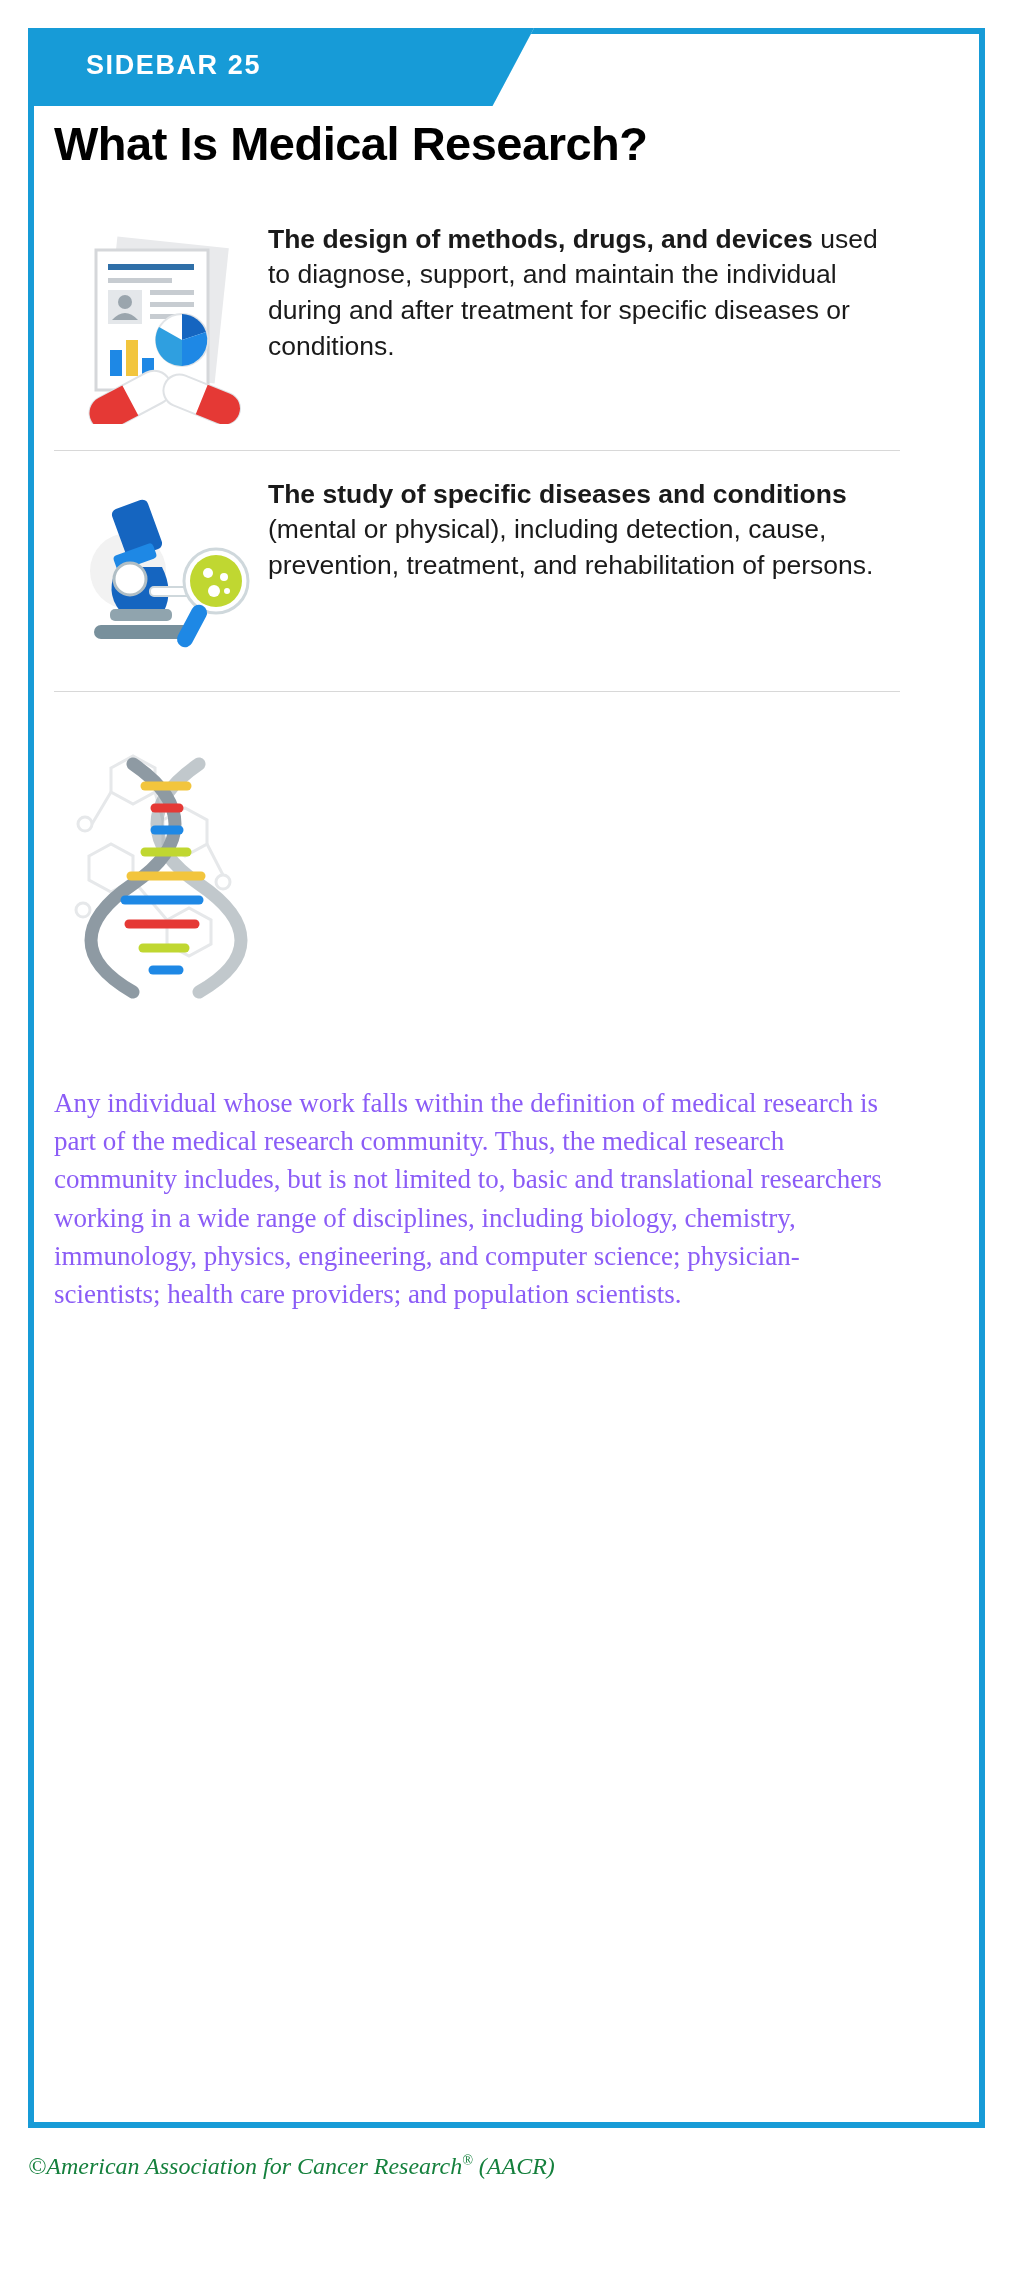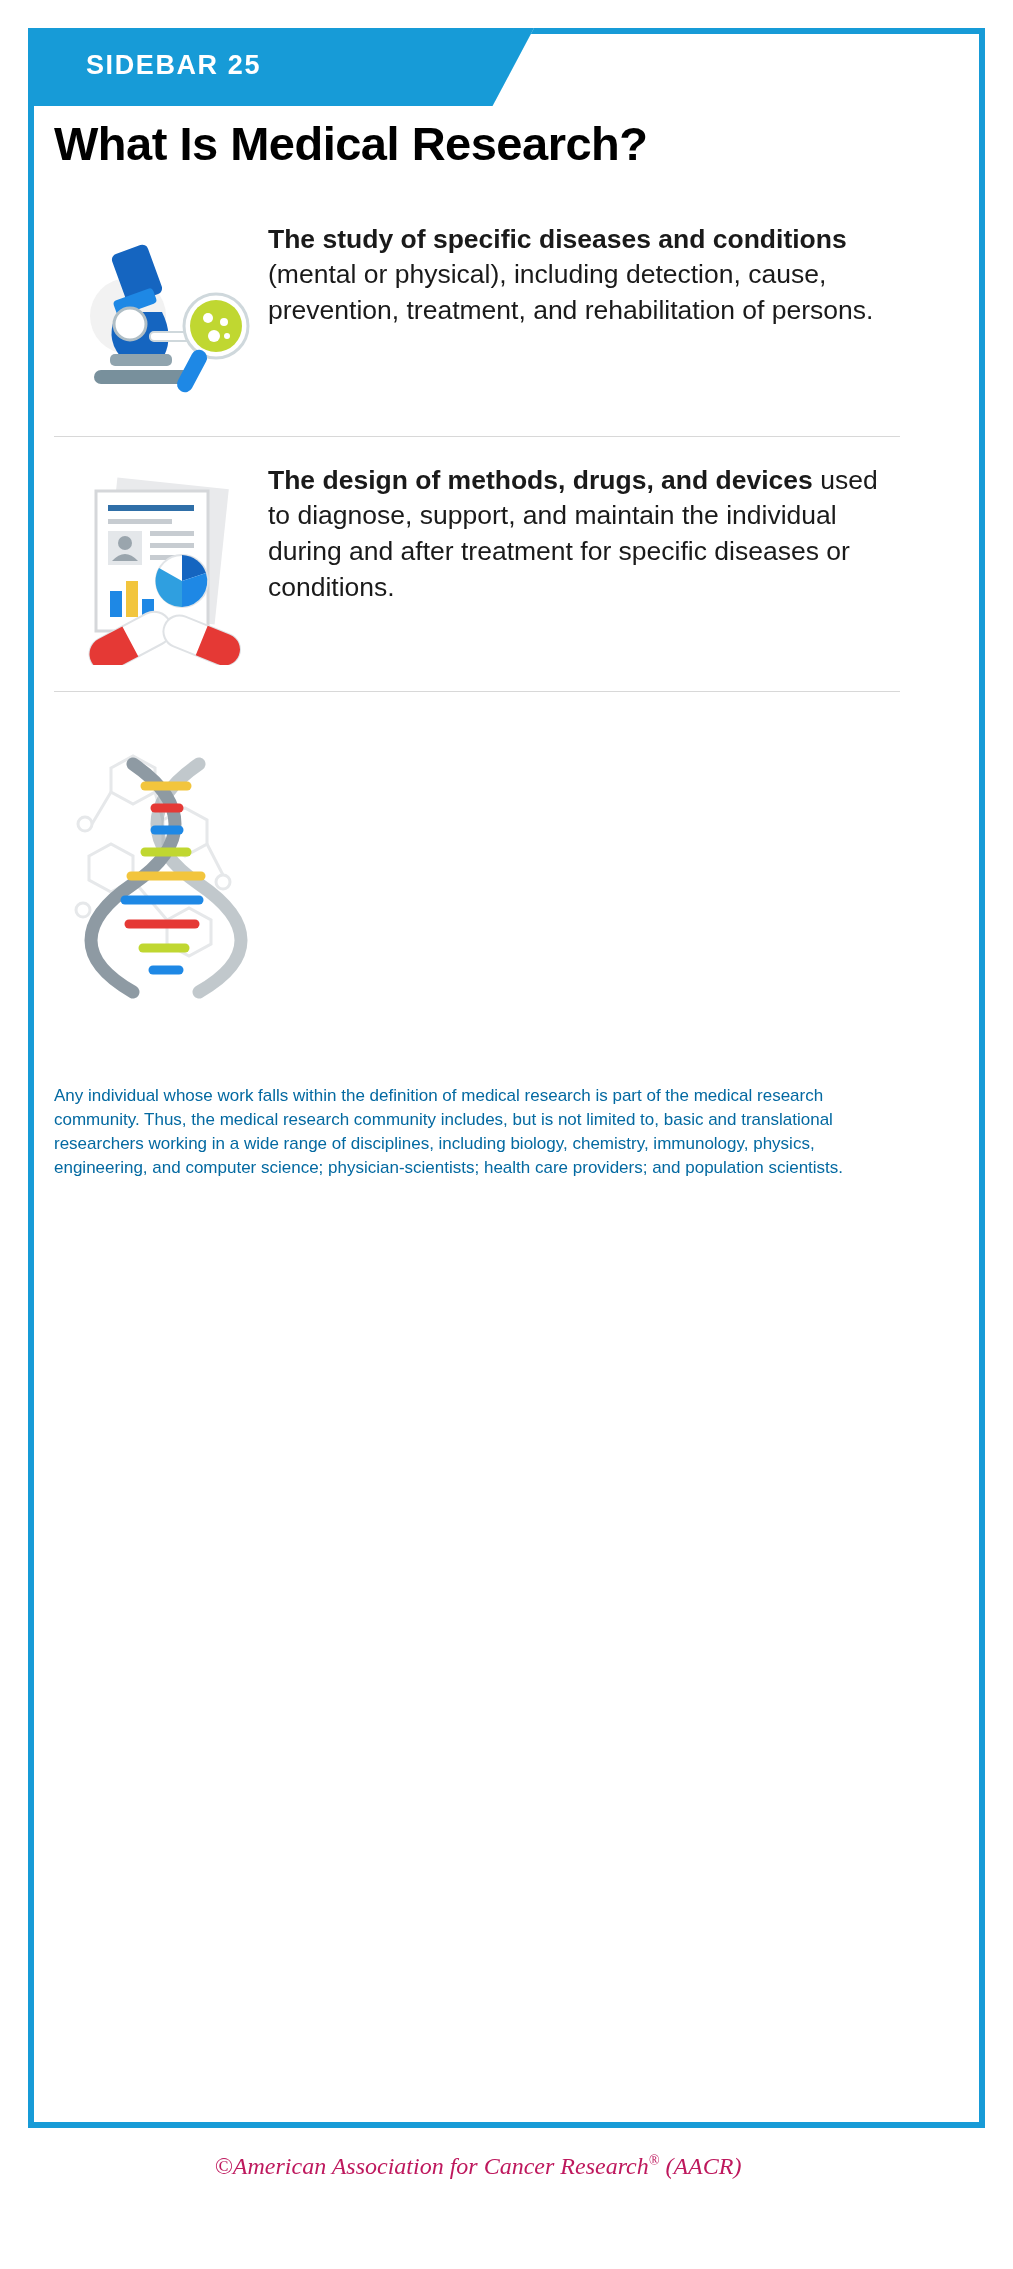--- a/index.html
+++ b/index.html
@@ -140,38 +140,38 @@
     font-size: 26.5px;
     line-height: 1.35;
     color: #1a1a1a;
     padding-left: 4px;
   }
   .item-text b {
     font-weight: bold;
   }
 
   .closing {
-    font-size: 17px;
+    font-size: 27px;
     line-height: 1.42;
-    color: #0369a1;
+    color: #8b5cf6;
     margin-top: 44px;
+    font-family: Liberation Serif, serif;
   }
 
   
   .credit {
     position: absolute;
     left: 28px;
     top: 2150px;
     width: 900px;
     font-family: "Liberation Serif", serif;
     font-style: italic;
     font-size: 24px;
     line-height: 1.34;
-    color: #be185d;
-    text-align: center;
+    color: #15803d;
   }
   .credit sup {
     font-size: 14px;
     vertical-align: super;
   }
 </style>
 </head>
 <body>
 
 <div class="page">
@@ -185,45 +185,20 @@
     <div class="tab-main"></div>
     <div class="tab-label">SIDEBAR 25</div>
   </div>
 
   <div class="content">
 
     <h1 class="title">What Is Medical Research?</h1>
 
 
     <div class="items">
-
-      <div class="item">
-        <div class="item-icon">
-          <svg width="186" height="182" viewBox="0 0 186 182" aria-hidden="true">
-            <circle cx="62" cy="88" r="38" fill="#f2f2f2"></circle>
-            <path d="M58 20 h26 a6 6 0 0 1 6 6 v40 a6 6 0 0 1 -6 6 h-26 a6 6 0 0 1 -6 -6 v-40 a6 6 0 0 1 6 -6 z" fill="#1565C0" transform="rotate(-20 71 46)"></path>
-            <rect x="48" y="66" width="42" height="16" rx="4" fill="#1E88E5" transform="rotate(-20 69 74)"></rect>
-            <path d="M52 84 q-14 24 2 44 h44 q10 -20 -2 -44 z" fill="#1565C0"></path>
-            <rect x="44" y="126" width="62" height="12" rx="5" fill="#90A4AE"></rect>
-            <rect x="28" y="142" width="96" height="14" rx="7" fill="#78909C"></rect>
-            <rect x="84" y="104" width="56" height="9" rx="4" fill="#ffffff" stroke="#cfd8dc" stroke-width="2"></rect>
-            <circle cx="64" cy="96" r="16" fill="#ffffff" stroke="#b0bec5" stroke-width="3"></circle>
-            <circle cx="150" cy="98" r="32" fill="#ffffff" stroke="#cfd8dc" stroke-width="3"></circle>
-            <circle cx="150" cy="98" r="26" fill="#C0D731"></circle>
-            <circle cx="142" cy="90" r="5" fill="#ffffff"></circle>
-            <circle cx="158" cy="94" r="4" fill="#ffffff"></circle>
-            <circle cx="148" cy="108" r="6" fill="#ffffff"></circle>
-            <circle cx="161" cy="108" r="3" fill="#ffffff"></circle>
-            <rect x="118" y="120" width="16" height="46" rx="8" fill="#1E88E5" transform="rotate(28 126 143)"></rect>
-          </svg>
-        </div>
-        <div class="item-text">
-          <b>The study of specific diseases and conditions</b><span> (mental or physical), including detection, cause, prevention, treatment, and rehabilitation of persons.</span>
-        </div>
-      </div>
 
       <div class="item">
         <div class="item-icon">
           <svg width="186" height="196" viewBox="0 0 186 196" aria-hidden="true">
             <rect x="44" y="14" width="112" height="136" fill="#e9eaec" transform="rotate(6 100 82)"></rect>
             <rect x="30" y="22" width="112" height="140" fill="#ffffff" stroke="#d5d7da" stroke-width="3"></rect>
             <rect x="42" y="36" width="86" height="6" fill="#2F6FA8"></rect>
             <rect x="42" y="50" width="64" height="5" fill="#c7ccd1"></rect>
             <rect x="42" y="62" width="34" height="34" fill="#e4e7ea"></rect>
             <circle cx="59" cy="74" r="7" fill="#9aa5ad"></circle>
@@ -243,20 +218,45 @@
               <path d="M18 173 a17 17 0 0 1 17 -17 h27 v34 h-27 a17 17 0 0 1 -17 -17 z" fill="#E53935"></path>
             </g>
             <g transform="rotate(22 132 170)">
               <rect x="96" y="154" width="80" height="32" rx="16" fill="#ffffff" stroke="#dfe2e5" stroke-width="2"></rect>
               <path d="M176 170 a16 16 0 0 1 -16 16 h-24 v-32 h24 a16 16 0 0 1 16 16 z" fill="#E53935"></path>
             </g>
           </svg>
         </div>
         <div class="item-text">
           <b>The design of methods, drugs, and devices</b><span> used to diagnose, support, and maintain the individual during and after treatment for specific diseases or conditions.</span>
+        </div>
+      </div>
+
+      <div class="item">
+        <div class="item-icon">
+          <svg width="186" height="182" viewBox="0 0 186 182" aria-hidden="true">
+            <circle cx="62" cy="88" r="38" fill="#f2f2f2"></circle>
+            <path d="M58 20 h26 a6 6 0 0 1 6 6 v40 a6 6 0 0 1 -6 6 h-26 a6 6 0 0 1 -6 -6 v-40 a6 6 0 0 1 6 -6 z" fill="#1565C0" transform="rotate(-20 71 46)"></path>
+            <rect x="48" y="66" width="42" height="16" rx="4" fill="#1E88E5" transform="rotate(-20 69 74)"></rect>
+            <path d="M52 84 q-14 24 2 44 h44 q10 -20 -2 -44 z" fill="#1565C0"></path>
+            <rect x="44" y="126" width="62" height="12" rx="5" fill="#90A4AE"></rect>
+            <rect x="28" y="142" width="96" height="14" rx="7" fill="#78909C"></rect>
+            <rect x="84" y="104" width="56" height="9" rx="4" fill="#ffffff" stroke="#cfd8dc" stroke-width="2"></rect>
+            <circle cx="64" cy="96" r="16" fill="#ffffff" stroke="#b0bec5" stroke-width="3"></circle>
+            <circle cx="150" cy="98" r="32" fill="#ffffff" stroke="#cfd8dc" stroke-width="3"></circle>
+            <circle cx="150" cy="98" r="26" fill="#C0D731"></circle>
+            <circle cx="142" cy="90" r="5" fill="#ffffff"></circle>
+            <circle cx="158" cy="94" r="4" fill="#ffffff"></circle>
+            <circle cx="148" cy="108" r="6" fill="#ffffff"></circle>
+            <circle cx="161" cy="108" r="3" fill="#ffffff"></circle>
+            <rect x="118" y="120" width="16" height="46" rx="8" fill="#1E88E5" transform="rotate(28 126 143)"></rect>
+          </svg>
+        </div>
+        <div class="item-text">
+          <b>The study of specific diseases and conditions</b><span> (mental or physical), including detection, cause, prevention, treatment, and rehabilitation of persons.</span>
         </div>
       </div>
 
       <div class="item">
         <div class="item-icon">
           <svg width="200" height="290" viewBox="0 0 200 290" aria-hidden="true">
             <g stroke="#e6e8ea" stroke-width="3" fill="none">
               <polygon points="52,44 74,32 96,44 96,68 74,80 52,68"></polygon>
               <polygon points="104,96 126,84 148,96 148,120 126,132 104,120"></polygon>
               <polygon points="30,132 52,120 74,132 74,156 52,168 30,156"></polygon>

